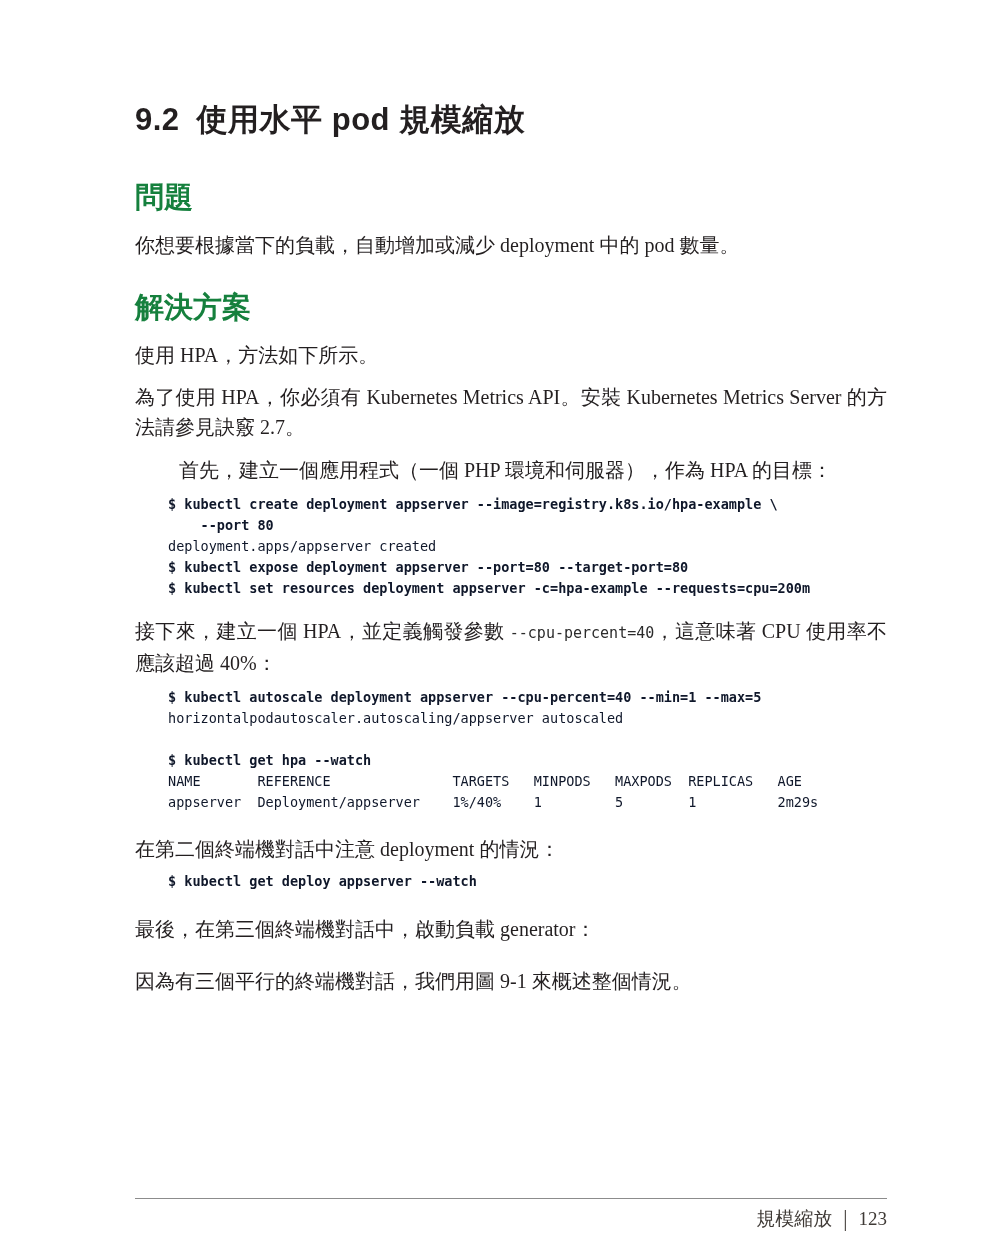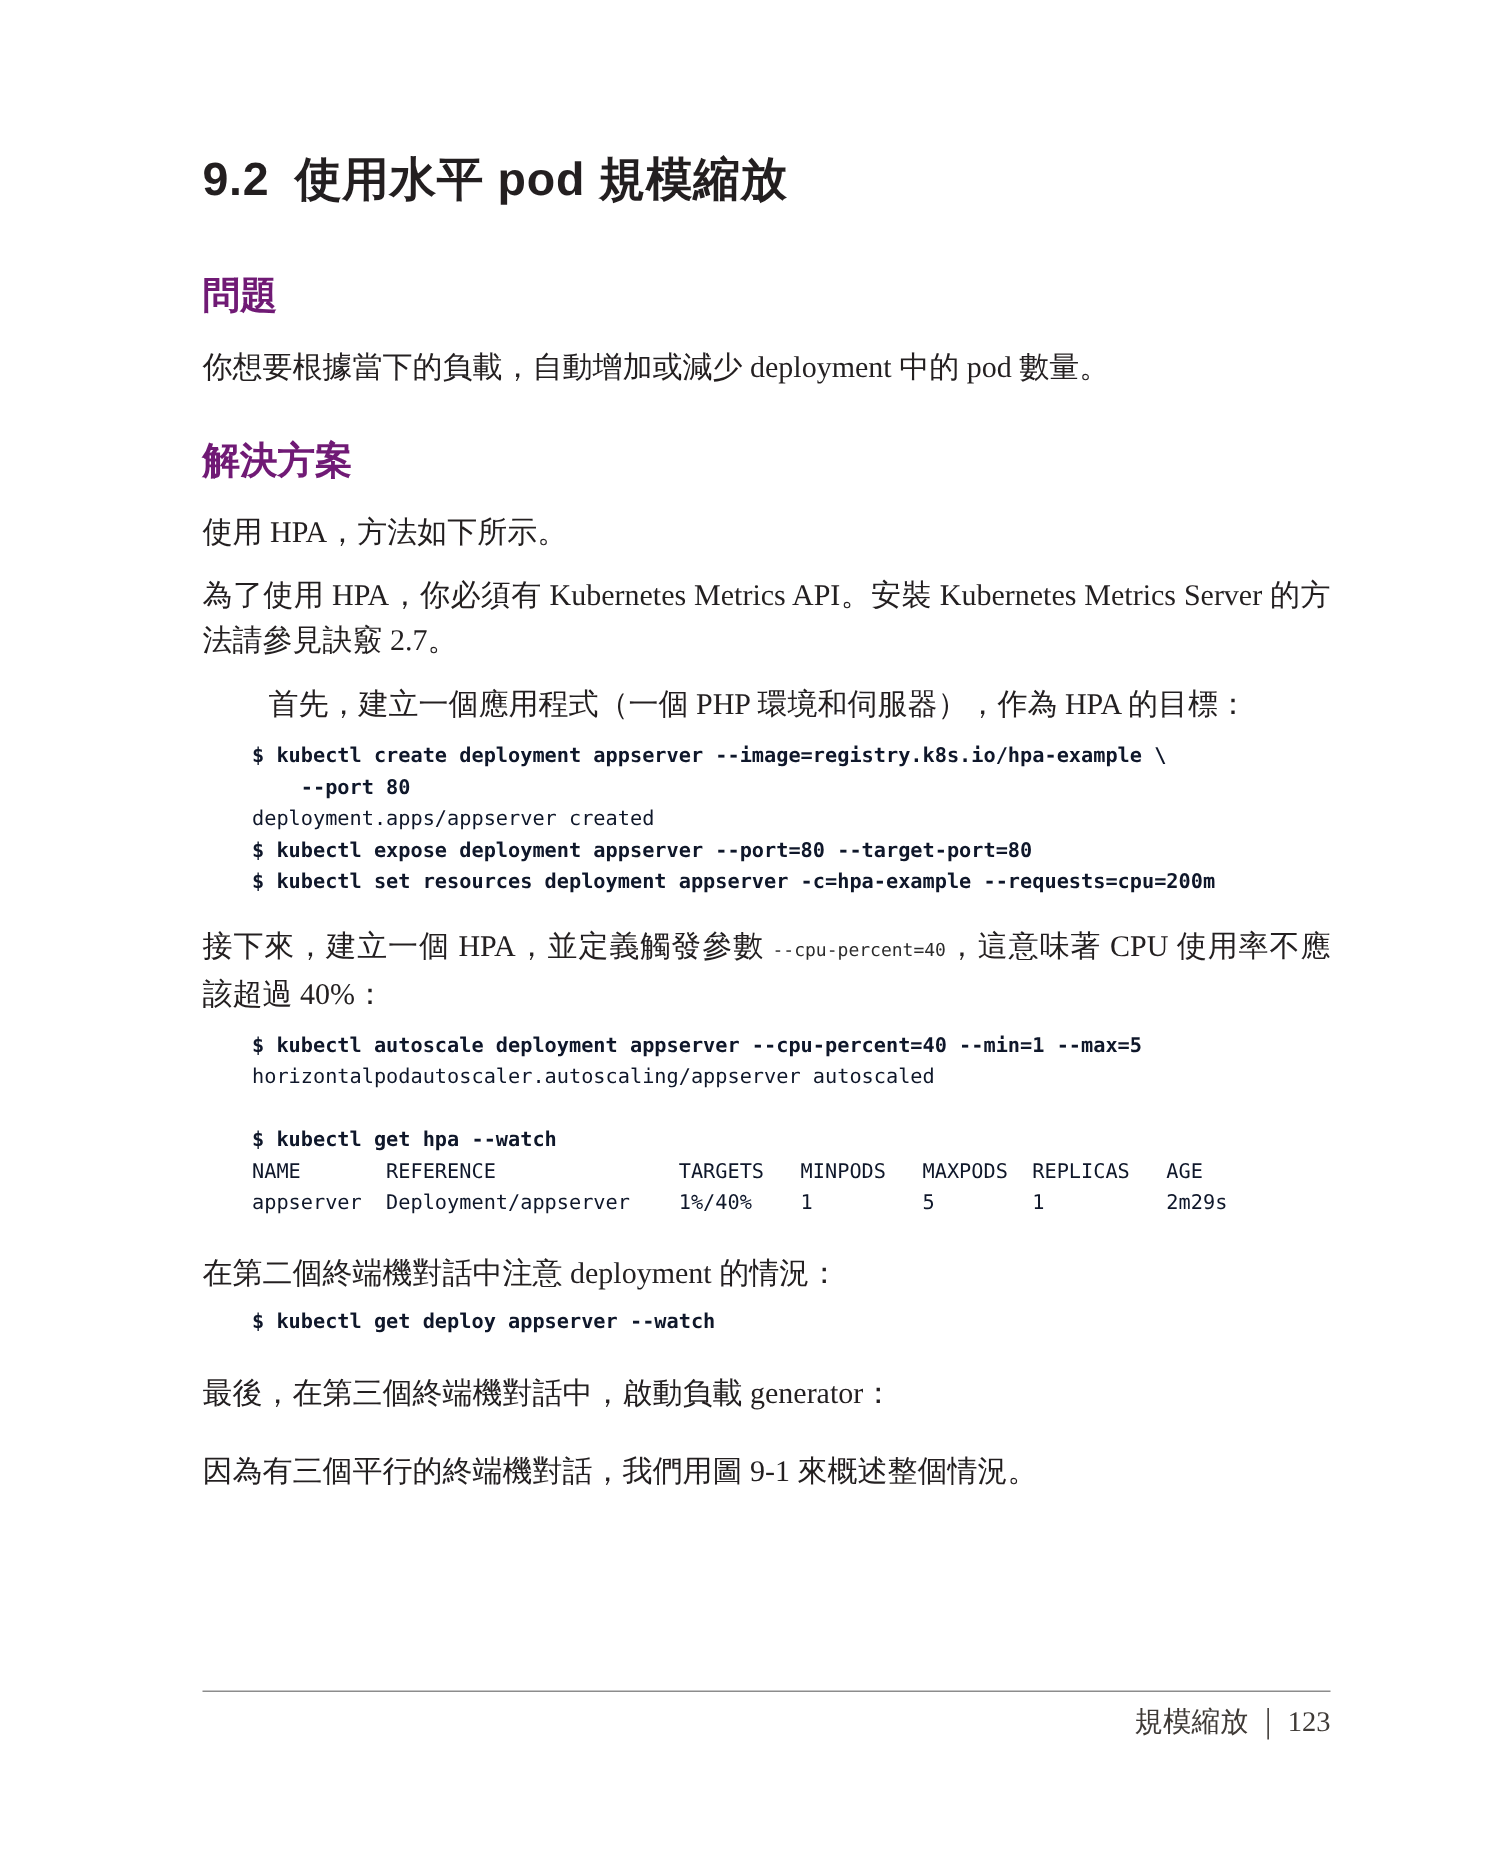--- a/index.html
+++ b/index.html
@@ -24,24 +24,24 @@
     font-weight: 700;
     font-size: 31px;
     line-height: 40px;
     letter-spacing: 0.5px;
     color: #231f20;
   }
   h1.section-heading .num { margin-right: 17px; text-align: center; }
   h2.sub-heading {
     font-family: "Liberation Sans", sans-serif;
     font-weight: 700;
-    font-size: 25px;
+    font-size: 29px;
     line-height: 34px;
     margin: 0;
-    color: #701a75;
+    color: #15803d;
   }
   #h2-problem  { margin-top: 40px; }
   #h2-solution { margin-top: 30px; }
   p.body-text {
     font-family: "Liberation Serif", "DejaVu Serif", serif;
     font-size: 20px;
     line-height: 30px;
     margin: 0;
     text-align: justify;
   }
@@ -58,27 +58,27 @@
     font-family: "DejaVu Sans Mono", monospace;
     font-size: 13.5px;
     line-height: 21px;
     color: #0f172a;
   }
   #cb3, #cb4 { margin-top: 7px; }
   .code-line { white-space: pre; }
   .code-line.b { font-weight: 700; }
   .inline-code {
     font-family: "DejaVu Sans Mono", monospace;
-    font-size: 12px;
+    font-size: 15px;
     color: #2b2b2b;
   }
   footer.page-footer {
     position: absolute;
     left: 135px;
-    top: 1127px;
+    top: 1198px;
     width: 752px;
   }
   .footer-rule {
     border-top: 1px solid #8c8c8c;
     height: 0;
   }
   .footer-line {
     margin-top: 7px;
     text-align: right;
     font-family: "Liberation Serif", "DejaVu Serif", serif;

